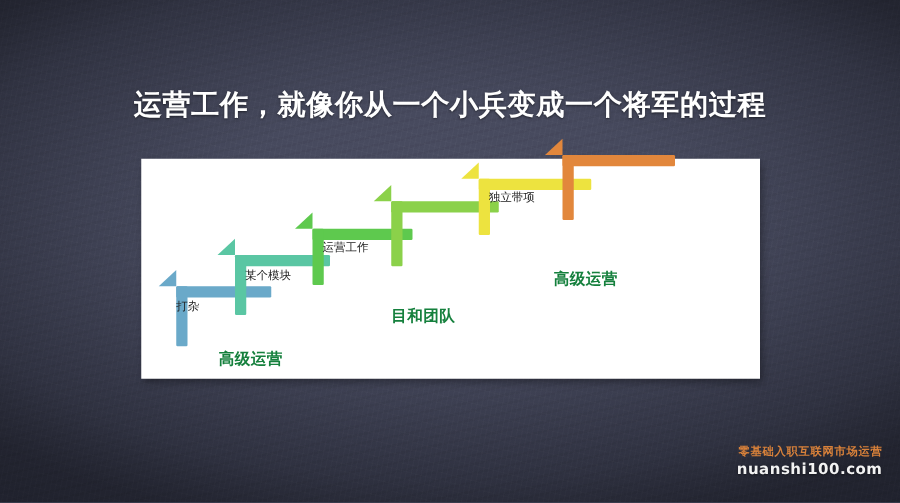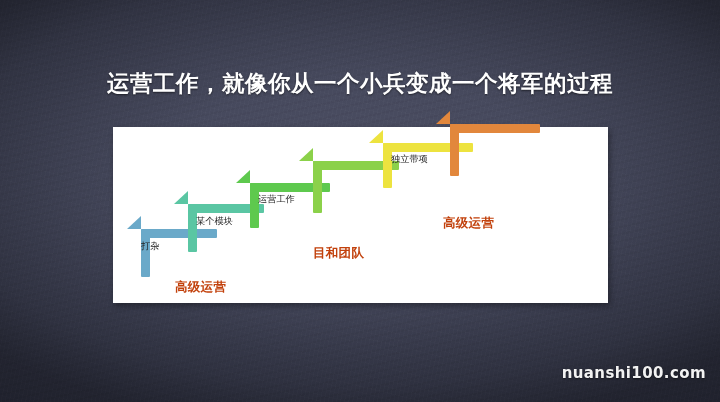--- a/index.html
+++ b/index.html
@@ -64,31 +64,31 @@
     position:absolute;
     color:#222;
     font-size:9.2px;
     line-height:11px;
     white-space:pre-line;
     font-weight:normal;
   }
 
   .group-label{
     position:absolute;
-    color:#c2410c;
+    color:#15803d;
     font-size:12.5px;
     font-weight:bold;
     white-space:nowrap;
     letter-spacing:.3px;
   }
 
   
   #wm{position:absolute;right:14px;bottom:20px;text-align:right;}
   #wm-cn{color:#d8813a;font-size:9px;font-weight:bold;letter-spacing:.6px;white-space:nowrap;}
-  #wm-url{color:#f2f2f2;font-size:15px;font-weight:bold;letter-spacing:.4px;margin-top:10px;white-space:nowrap;
+  #wm-url{color:#f2f2f2;font-size:12px;font-weight:bold;letter-spacing:.4px;margin-top:0;white-space:nowrap;
           text-shadow:0 1px 2px rgba(0,0,0,.5);}
 </style>
 </head>
 <body>
 
 <div id="board"></div>
 
 <div id="title">运营工作，就像你从一个小兵变成一个将军的过程</div>
 
 <div id="panel">
@@ -127,14 +127,15 @@
         <div class="bar-h" style="width: 90px; background: rgb(226, 135, 60);"></div>
         <div class="bar-v" style="height: 52px; background: rgb(226, 135, 60);"></div>
       </div>
       <div class="group-label" style="left: 62px; top: 152px;">高级运营</div>
       <div class="group-label" style="left: 200px; top: 118px;">目和团队</div>
       <div class="group-label" style="left: 330px; top: 88px;">高级运营</div>
     </div>
 </div>
 
 <div id="wm">
+  <div id="wm-cn">零基础入职互联网市场运营</div>
   <div id="wm-url">nuanshi100.com</div>
 </div>
 
 </body></html>

